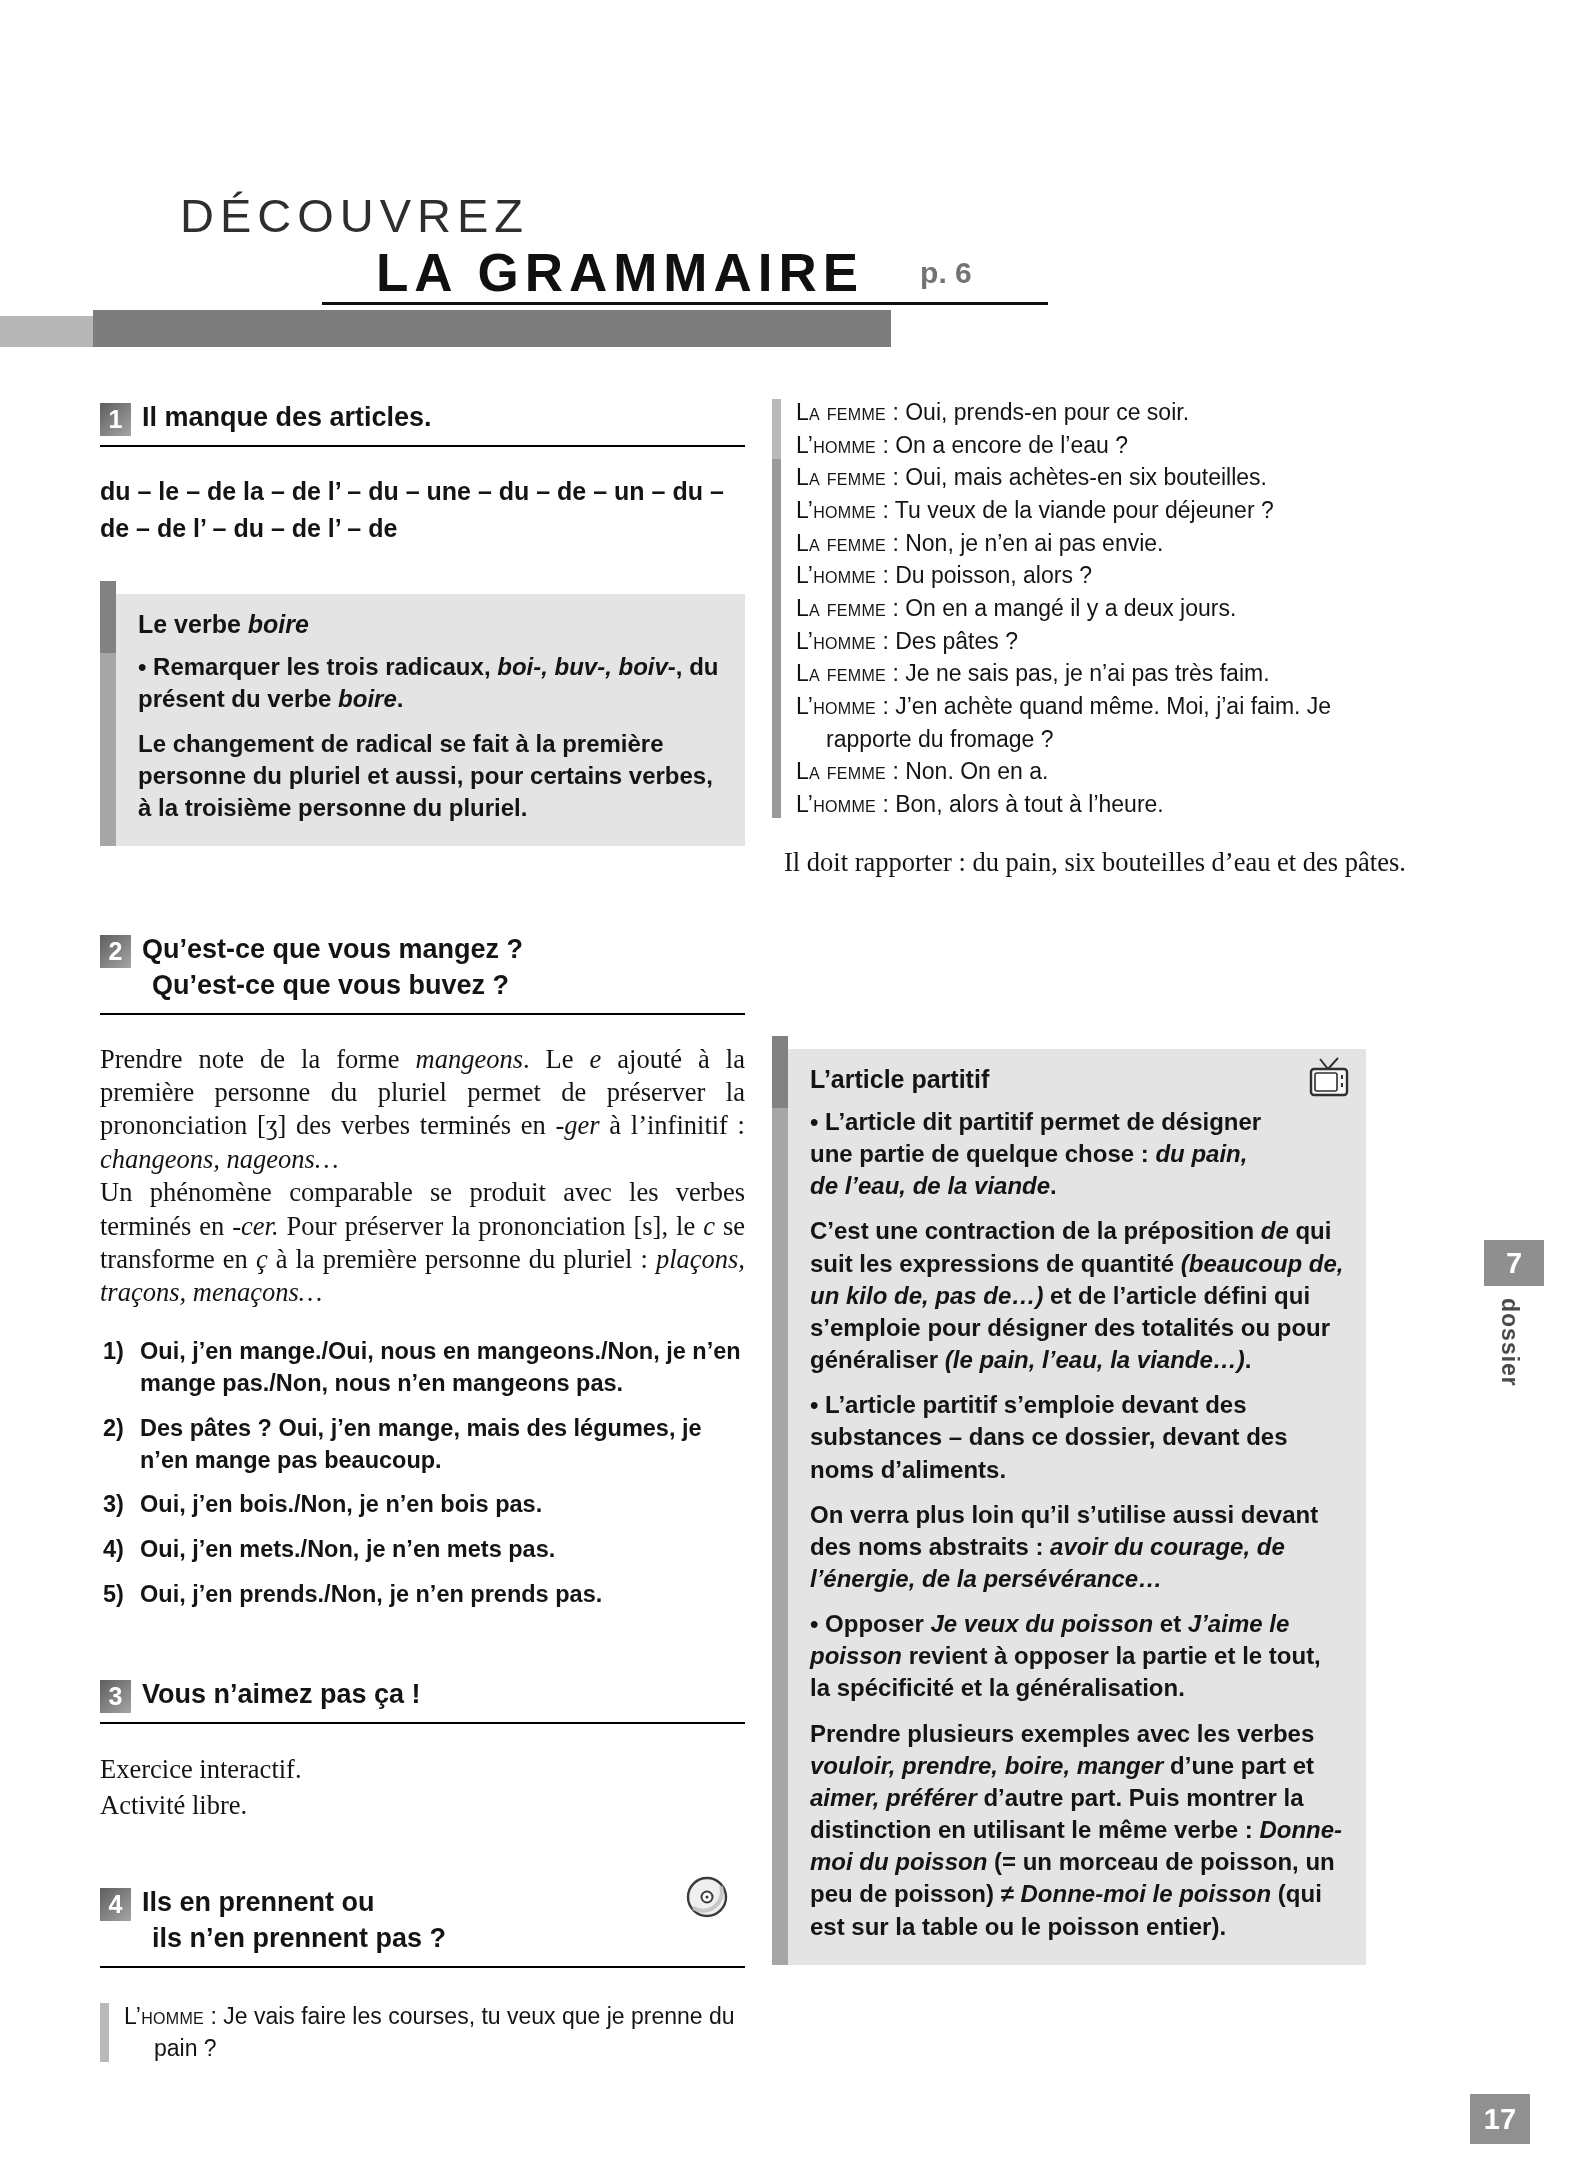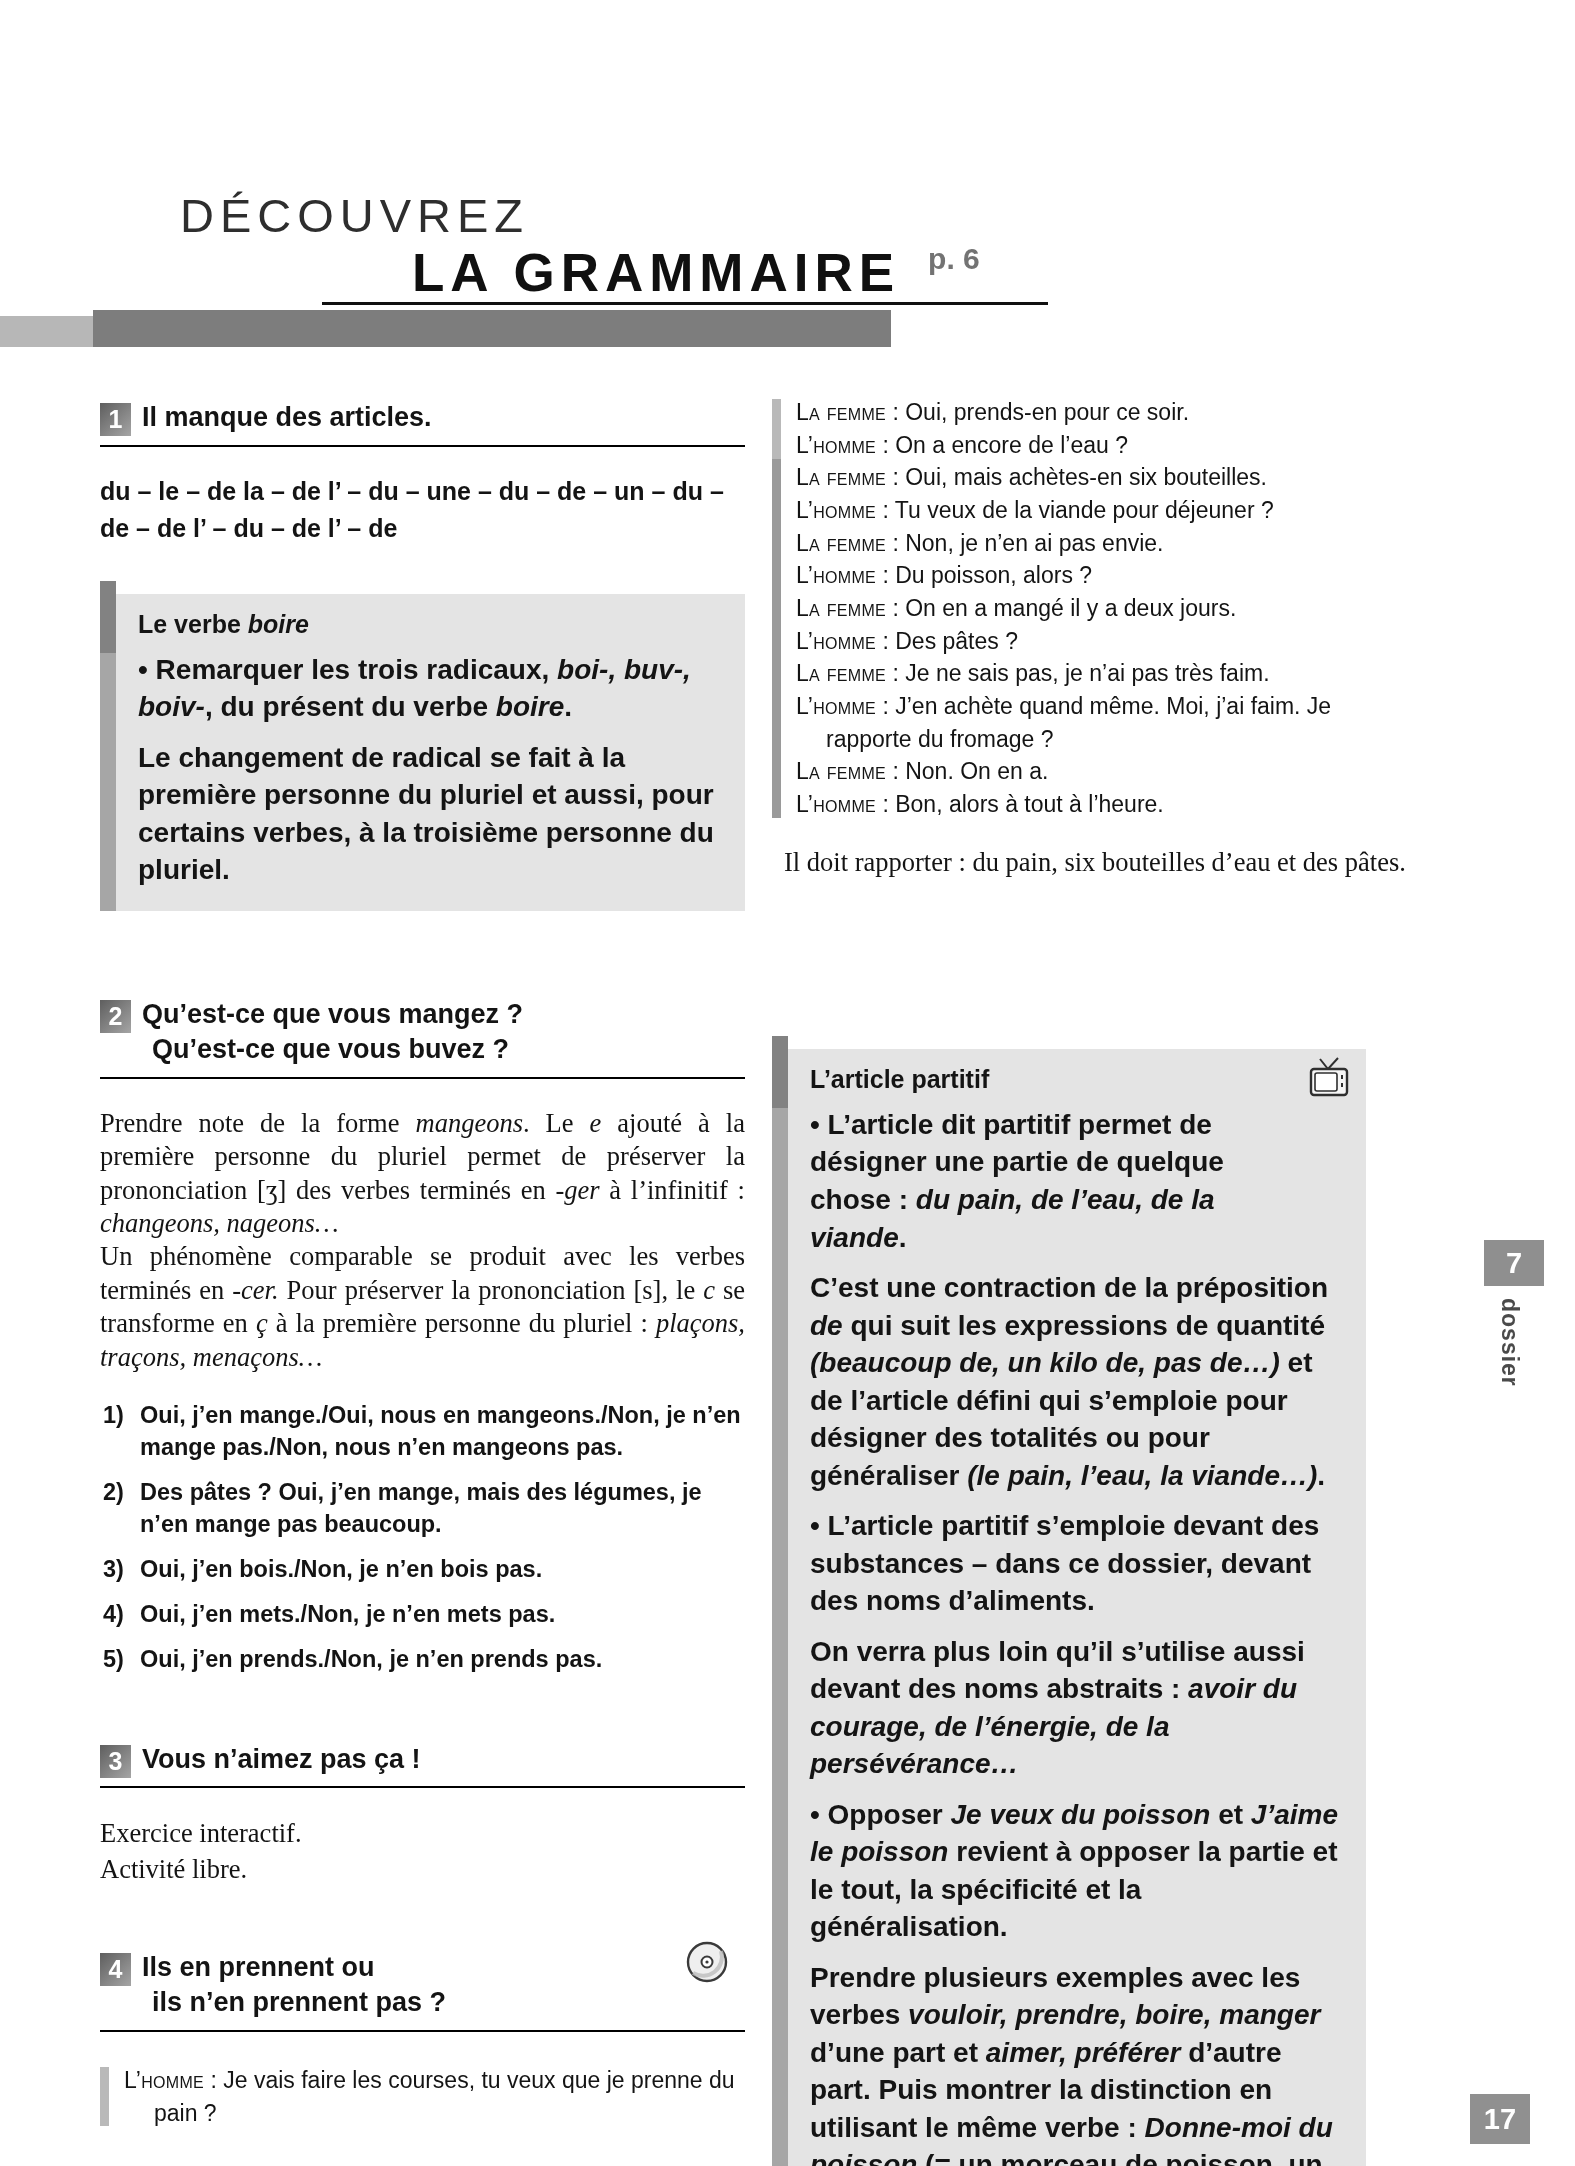--- a/index.html
+++ b/index.html
@@ -2,21 +2,21 @@
 <html><head>
 <meta charset="utf-8">
 <style>
   html,body{margin:0;padding:0;background:#ffffff;}
   .page{position:relative;width:1575px;height:2166px;background:#ffffff;
         font-family:"Liberation Sans",sans-serif;color:#141414;overflow:hidden;}
 
   
   .title1{position:absolute;left:180px;top:188px;font-size:47px;letter-spacing:6px;
           color:#2e2e2e;font-weight:400;}
-  .title2row{position:absolute;left:412px;top:242px;display:flex;align-items:flex-start;gap:28px;}
+  .title2row{position:absolute;left:376px;top:242px;display:flex;align-items:center;gap:56px;}
   .title2{font-size:53px;font-weight:800;letter-spacing:6px;color:#101010;}
   .pageref{font-size:30px;font-weight:700;color:#737373;}
   .head-rule{position:absolute;left:322px;top:302px;width:726px;height:3px;background:#101010;}
   .bar-dark{position:absolute;left:93px;top:310px;width:798px;height:37px;background:#7d7d7d;}
   .bar-light{position:absolute;left:0;top:316px;width:93px;height:31px;background:#b7b7b7;}
 
   
   .col-left{position:absolute;left:100px;top:400px;width:645px;}
   .col-right{position:absolute;left:772px;top:396px;width:650px;}
 
@@ -35,21 +35,21 @@
   .serif-line{font-family:"Liberation Serif",serif;font-size:26.5px;line-height:1.35;margin:0;}
   .st-i{font-style:italic;}
   .st-b{font-weight:700;}
 
   
   .note-box{position:relative;background:#e4e4e4;margin-top:46px;margin-left:16px;
             padding:16px 20px 22px 22px;}
   .note-box::before{content:"";position:absolute;left:-16px;top:-13px;bottom:0;width:16px;
             background:linear-gradient(180deg,#828282 0px,#828282 72px,#a6a6a6 72px);}
   .note-title{font-size:25px;font-weight:700;margin:0 0 12px;}
-  .note-p{font-size:28px;font-weight:700;line-height:1.34;margin:13px 0 0;}
+  .note-p{font-size:24px;font-weight:700;line-height:1.34;margin:13px 0 0;}
   .partitif{margin-top:170px;margin-right:56px;}
 
   
   .qlist{margin-top:26px;}
   .qitem{position:relative;padding-left:40px;font-weight:700;font-size:23.5px;
          line-height:1.36;margin:0 0 13px;}
   .qnum{position:absolute;left:3px;top:0;}
 
   
   .dlg{position:relative;padding-left:24px;}

